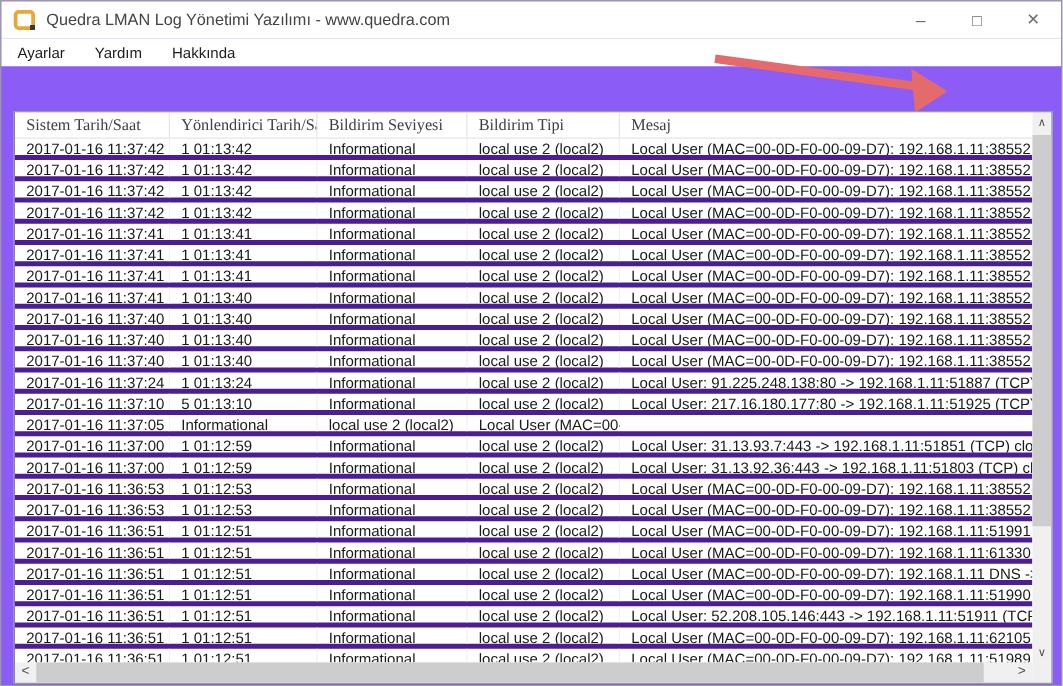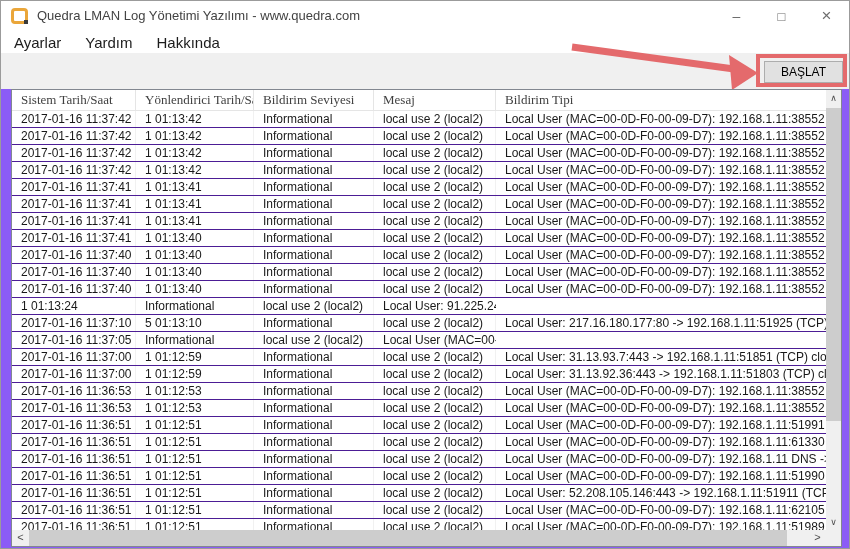--- a/index.html
+++ b/index.html
@@ -16,21 +16,21 @@
   }
   .app-icon .dot { position:absolute; right:-3px; bottom:-3px; width:4px; height:4px; background:#3a3a3a; }
   .title { position:absolute; left:36px; top:7px; font-size:13px; color:#434343; white-space:nowrap; }
   .win-controls { position:absolute; right:0; top:0; height:30px; display:flex; }
   .win-btn { width:45px; height:30px; display:flex; align-items:center; justify-content:center; color:#6e6e6e; cursor:default; }
   .glyph-min { font-size:14px; line-height:10px; }
   .glyph-max { font-size:13px; }
   .glyph-close { font-size:17px; }
   
   .menubar { position:absolute; left:0; top:30px; width:100%; height:22px; background:#ffffff; display:flex; align-items:center; padding-left:3px; }
-  .menu-item { font-size:15px; color:#1c1c1c; padding:4px 10px; margin-right:4px; cursor:default;text-align:right; }
+  .menu-item { font-size:12px; color:#1c1c1c; padding:4px 10px; margin-right:4px; cursor:default;text-align:right; }
   
   .toolbar { position:absolute; left:0; top:52px; width:100%; height:36px; background:#f0f0f0; }
   .start-highlight { position:absolute; right:2px; top:1px; width:91px; height:33px; border:4px solid #e46a6c; background:transparent; }
   .start-btn {
     position:absolute; left:4px; top:3px; width:79px; height:22px;
     background:#e1e1e1; border:1px solid #adadad; font-family:"Liberation Sans",sans-serif;
     font-size:12px; color:#000; text-align:center;
   }
   .arrow-overlay { position:absolute; left:0; top:0; width:850px; height:549px; pointer-events:none; }
   
@@ -44,21 +44,21 @@
     border-bottom:1px solid #e5e5e5; overflow:hidden;
   }
   .lv-hcell {
     font-size:13px; color:#3f3f3f; line-height:20px; padding-left:9px;
     border-right:1px solid #e5e5e5; white-space:nowrap; overflow:hidden; cursor:default;font-family:Liberation Serif, serif;
   }
   .lv-hcell:last-child { border-right:none; }
   .lv-body { position:absolute; left:0; top:21px; right:15px; bottom:16px; overflow:hidden; }
   .lv-row {
     display:grid; grid-template-columns:124px 118px 120px 122px auto; height:17px;
-    border-bottom:1px solid #4c1d95; cursor:default;
+    border-bottom:4px solid #4c1d95; cursor:default;
   }
   .lv-cell {
     font-size:12px; color:#191919; line-height:16px; padding-left:9px;
     border-right:1px solid #f1f1f1; white-space:nowrap; overflow:hidden;
   }
   .lv-cell:last-child { border-right:none; }
   
   .vscroll { position:absolute; top:0; right:0; bottom:16px; width:15px; background:#f0f0f0; }
   .vs-arrow { position:absolute; left:0; width:15px; height:16px; color:#4f4f4f; font-size:9px; text-align:center; line-height:16px; }
   .vs-up { top:0; }
@@ -93,38 +93,33 @@
         </div>
     </div>
   </div>
 
   <div class="menubar">
     <span class="menu-item">Ayarlar</span>
     <span class="menu-item">Yardım</span>
     <span class="menu-item">Hakkında</span>
   </div>
 
-  <div class="toolbar">
-    <div class="start-highlight" style="border-color: rgb(228, 106, 108);">
-      <button class="start-btn">BAŞLAT</button>
-    </div>
-  </div>
 
   <svg class="arrow-overlay" viewBox="0 0 850 549">
     <line x1="571" y1="46" x2="733" y2="68" stroke="#e46a6c" stroke-width="7"></line>
     <polygon points="757,72 728,54 731,89" fill="#e46a6c"></polygon>
   </svg>
 
   <div class="logview">
     <div class="lv-header">
       <div class="lv-hcell">Sistem Tarih/Saat</div>
       <div class="lv-hcell">Yönlendirici Tarih/Saat</div>
       <div class="lv-hcell">Bildirim Seviyesi</div>
+      <div class="lv-hcell">Bildirim Tipi</div>
       <div class="lv-hcell">Mesaj</div>
-      <div class="lv-hcell">Bildirim Tipi</div>
     </div>
 
     <div class="lv-body">
         <div class="lv-row">
         <span class="lv-cell">2017-01-16 11:37:42</span>
         <span class="lv-cell">1 01:13:42</span>
         <span class="lv-cell">Informational</span>
         <span class="lv-cell">local use 2  (local2)</span>
         <span class="lv-cell">Local User (MAC=00-0D-F0-00-09-D7): 192.168.1.11:38552 -&gt; 157...</span>
       </div>
@@ -192,20 +187,21 @@
         <span class="lv-cell">Local User (MAC=00-0D-F0-00-09-D7): 192.168.1.11:38552 -&gt; 65.5..</span>
       </div>
         <div class="lv-row">
         <span class="lv-cell">2017-01-16 11:37:40</span>
         <span class="lv-cell">1 01:13:40</span>
         <span class="lv-cell">Informational</span>
         <span class="lv-cell">local use 2  (local2)</span>
         <span class="lv-cell">Local User (MAC=00-0D-F0-00-09-D7): 192.168.1.11:38552 -&gt; 111...</span>
       </div>
         <div class="lv-row">
+        <span class="lv-cell">2017-01-16 11:37:24</span>
         <span class="lv-cell">1 01:13:24</span>
         <span class="lv-cell">Informational</span>
         <span class="lv-cell">local use 2  (local2)</span>
         <span class="lv-cell">Local User: 91.225.248.138:80 -&gt; 192.168.1.11:51887 (TCP) close ...</span>
       </div>
         <div class="lv-row">
         <span class="lv-cell">2017-01-16 11:37:10</span>
         <span class="lv-cell">5 01:13:10</span>
         <span class="lv-cell">Informational</span>
         <span class="lv-cell">local use 2  (local2)</span>

